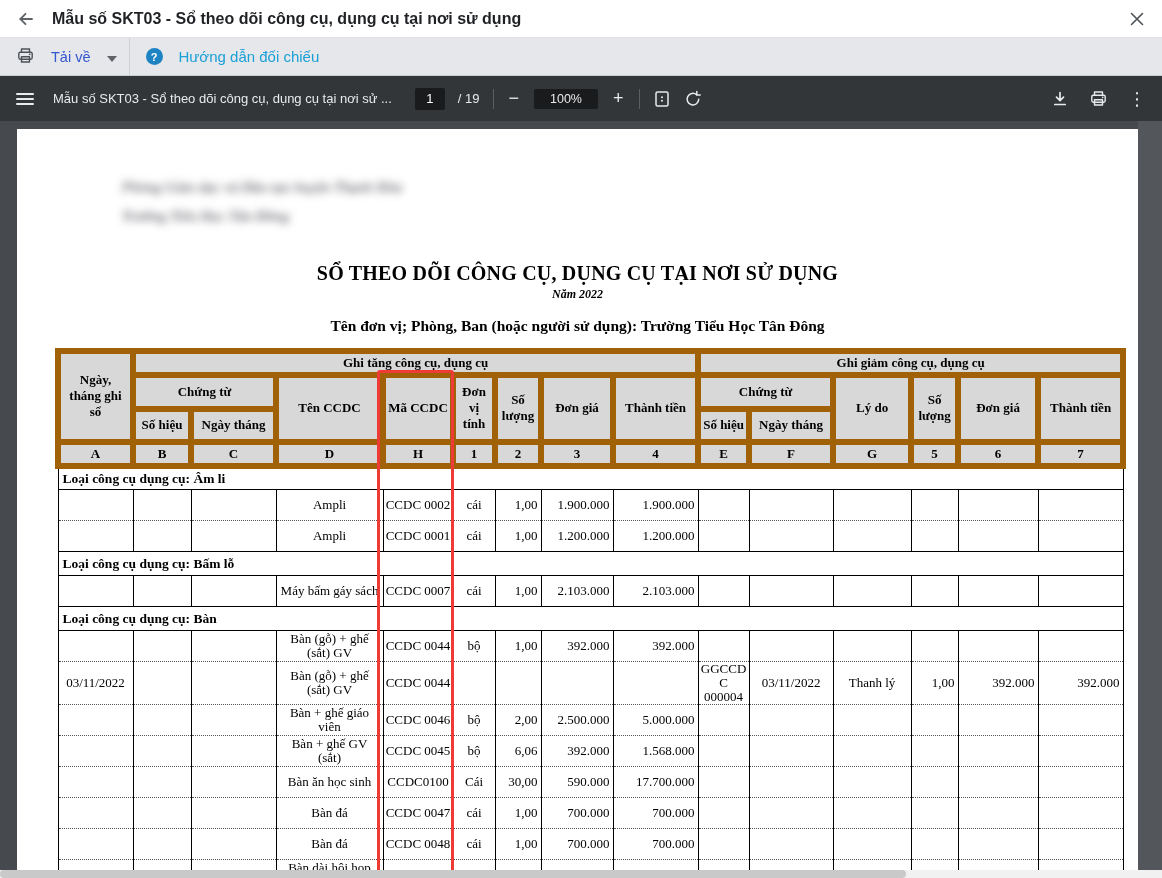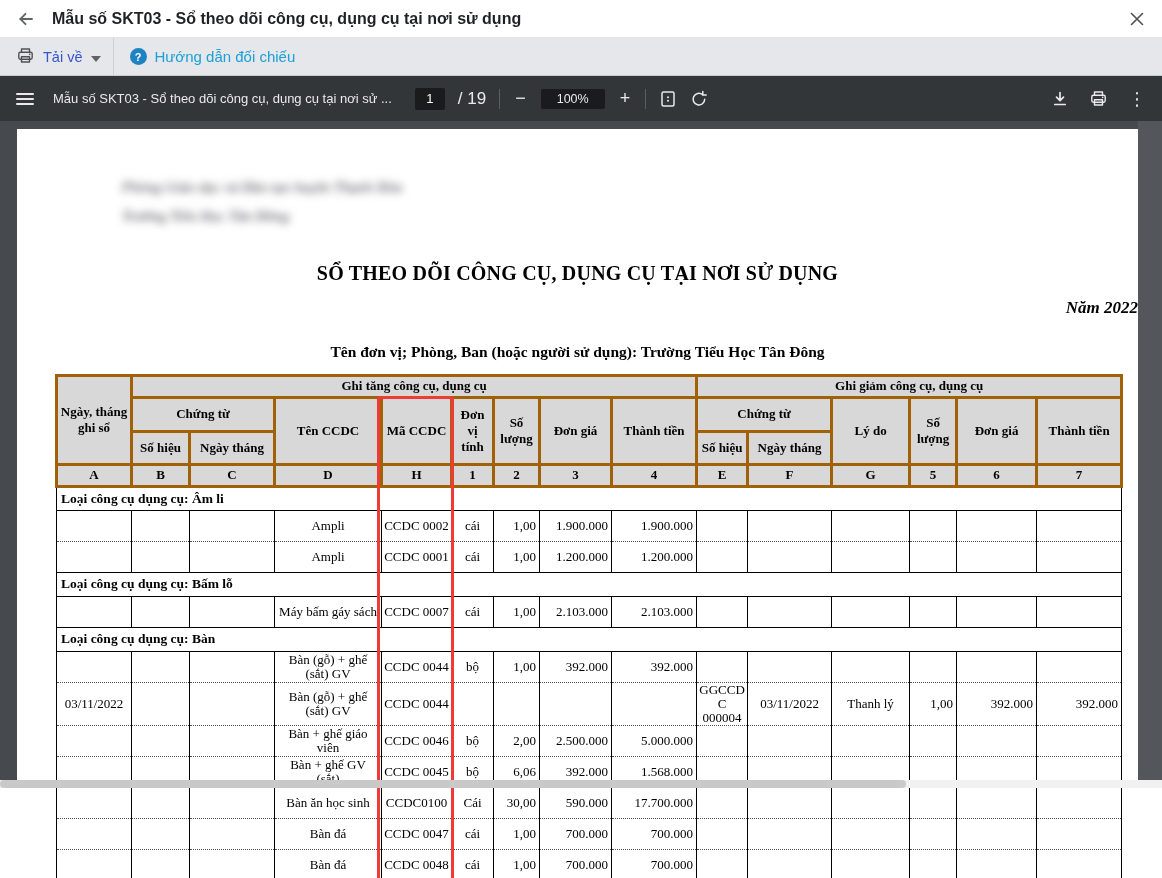--- a/index.html
+++ b/index.html
@@ -11,59 +11,59 @@
   html,body{width:1162px;height:878px;overflow:hidden;background:#fff;
     font-family:"Liberation Sans",sans-serif;}
   
   .topbar{height:38px;display:flex;align-items:center;gap:16px;padding:0 16px;
     background:#fff;border-bottom:1px solid #e3e3e3;}
   .topbar .title{font-size:16px;font-weight:600;color:#1f2124;}
   .iconbtn{display:flex;align-items:center;justify-content:center;cursor:pointer;background:none;border:none;}
   .close{margin-left:auto;}
   
   .actionbar{height:38px;background:var(--bar);display:flex;align-items:stretch;border-bottom:1px solid #c9ccd1;}
-  .abtn{display:flex;align-items:center;gap:8px;padding:0 14px;cursor:pointer;font-size:14px;}
+  .abtn{display:flex;align-items:center;gap:16px;padding:0 14px;cursor:pointer;font-size:14px;}
   .dl{border-right:1px solid #cdd1d6;padding:0 12px 0 16px;}
   .dl .lbl{color:var(--accent);font-size:14.5px;}
   .reload{background:#fafbfc;margin-left:10px;padding:0 18px;color:#27292c;
     border-left:1px solid #d7dade;border-right:1px solid #d7dade;}
   .guide{padding:0 16px;color:var(--cyan);font-size:15px;}
   .qmark{width:17px;height:17px;border-radius:50%;background:var(--help);color:#fff;
     font-size:11px;font-weight:bold;display:flex;align-items:center;justify-content:center;}
   
   .pdfbar{height:45px;background:var(--pdfbar);display:flex;align-items:center;
     gap:13px;padding:0 16px;color:#e8eaed;}
   .burger{display:flex;flex-direction:column;gap:3px;width:18px;cursor:pointer;}
   .burger i{height:2px;background:#e8eaed;border-radius:1px;}
   .pdftitle{font-size:13px;max-width:372px;white-space:nowrap;overflow:hidden;margin-left:6px;}
   .pageinput{width:30px;height:22px;background:var(--chip);border:none;color:#fff;
     text-align:center;font-size:13px;border-radius:2px;margin-left:10px;}
-  .pcount{font-size:17px;}
+  .pcount{font-size:13px;}
   .vdiv{width:1px;height:20px;background:#5b5f63;}
   .zoombtn{font-size:18px;color:#e8eaed;background:none;border:none;cursor:pointer;padding:0 2px;}
   .zoomchip{background:var(--chip);padding:3px 16px;font-size:12.5px;border-radius:2px;}
   .right{margin-left:auto;display:flex;align-items:center;gap:20px;}
   .kebab{font-size:18px;letter-spacing:0;cursor:pointer;}
   
-  .viewer{position:relative;height:667px;background:var(--viewer);}
+  .viewer{position:relative;height:757px;background:var(--viewer);}
   .vscroll{position:absolute;right:0;top:0;width:24px;height:100%;background:var(--vscroll);}
   .hscroll{position:absolute;left:0;bottom:0;right:0;height:8px;background:#f1f1f1;z-index:5;}
   .hthumb{height:100%;width:78%;background:#c9c9c9;border-radius:4px;}
   .page{position:absolute;left:17px;top:8px;width:1121px;height:760px;background:#fff;
     font-family:"Liberation Serif",serif;color:#000;}
   .blurblock{margin:44px 0 0 105px;filter:blur(4px);font-style:italic;font-size:15px;
     color:#33343d;line-height:1.95;}
   .doctitle{text-align:center;font-size:20px;font-weight:bold;margin-top:30px;letter-spacing:.2px;}
-  .docyear{text-align:right;font-style:italic;font-size:17px;font-weight:bold;margin-top:13px;}
-  .docunit{text-align:center;font-size:15.5px;font-weight:bold;margin-top:25px;}
+  .docyear{text-align:center;font-style:italic;font-size:12px;font-weight:bold;margin-top:2px;}
+  .docunit{text-align:center;font-size:15.5px;font-weight:bold;margin-top:15px;}
   
   .twrap{position:relative;margin:13px 0 0 38px;width:1065px;}
   table{border-collapse:collapse;table-layout:fixed;width:1065px;
     font-family:"Liberation Serif",serif;font-size:13px;border:1.5px solid #000;}
-  th{border:3px solid #a16207;background:var(--hdr);font-weight:bold;padding:1px 2px;text-align:center;margin-top:27px;}
+  th{border:6px solid #a16207;background:var(--hdr);font-weight:bold;padding:1px 2px;text-align:center;margin-top:27px;}
   thead tr.h1{height:22px;} thead tr.h2{height:34px;} thead tr.h3{height:33px;} thead tr.letters{height:22px;}
   tbody td{border-left:1px solid #000;border-right:1px solid #000;
     border-top:1px dotted #555;border-bottom:1px dotted #555;
     padding:1px 3px;vertical-align:middle;line-height:14px;}
   tbody tr.sect{height:24px;}
   tbody tr.sect td{border:1px solid #000;font-weight:bold;font-size:13.5px;text-align:left;padding-left:4px;}
   tbody tr.data{height:31px;}
   td.al{text-align:center;} td.ac{text-align:center;} td.ar{text-align:right;}
   td.code{padding:0 2px;overflow-wrap:break-word;word-break:break-word;}
   .redbox{position:absolute;left:322px;top:22px;width:77px;height:calc(100% - 22px);

